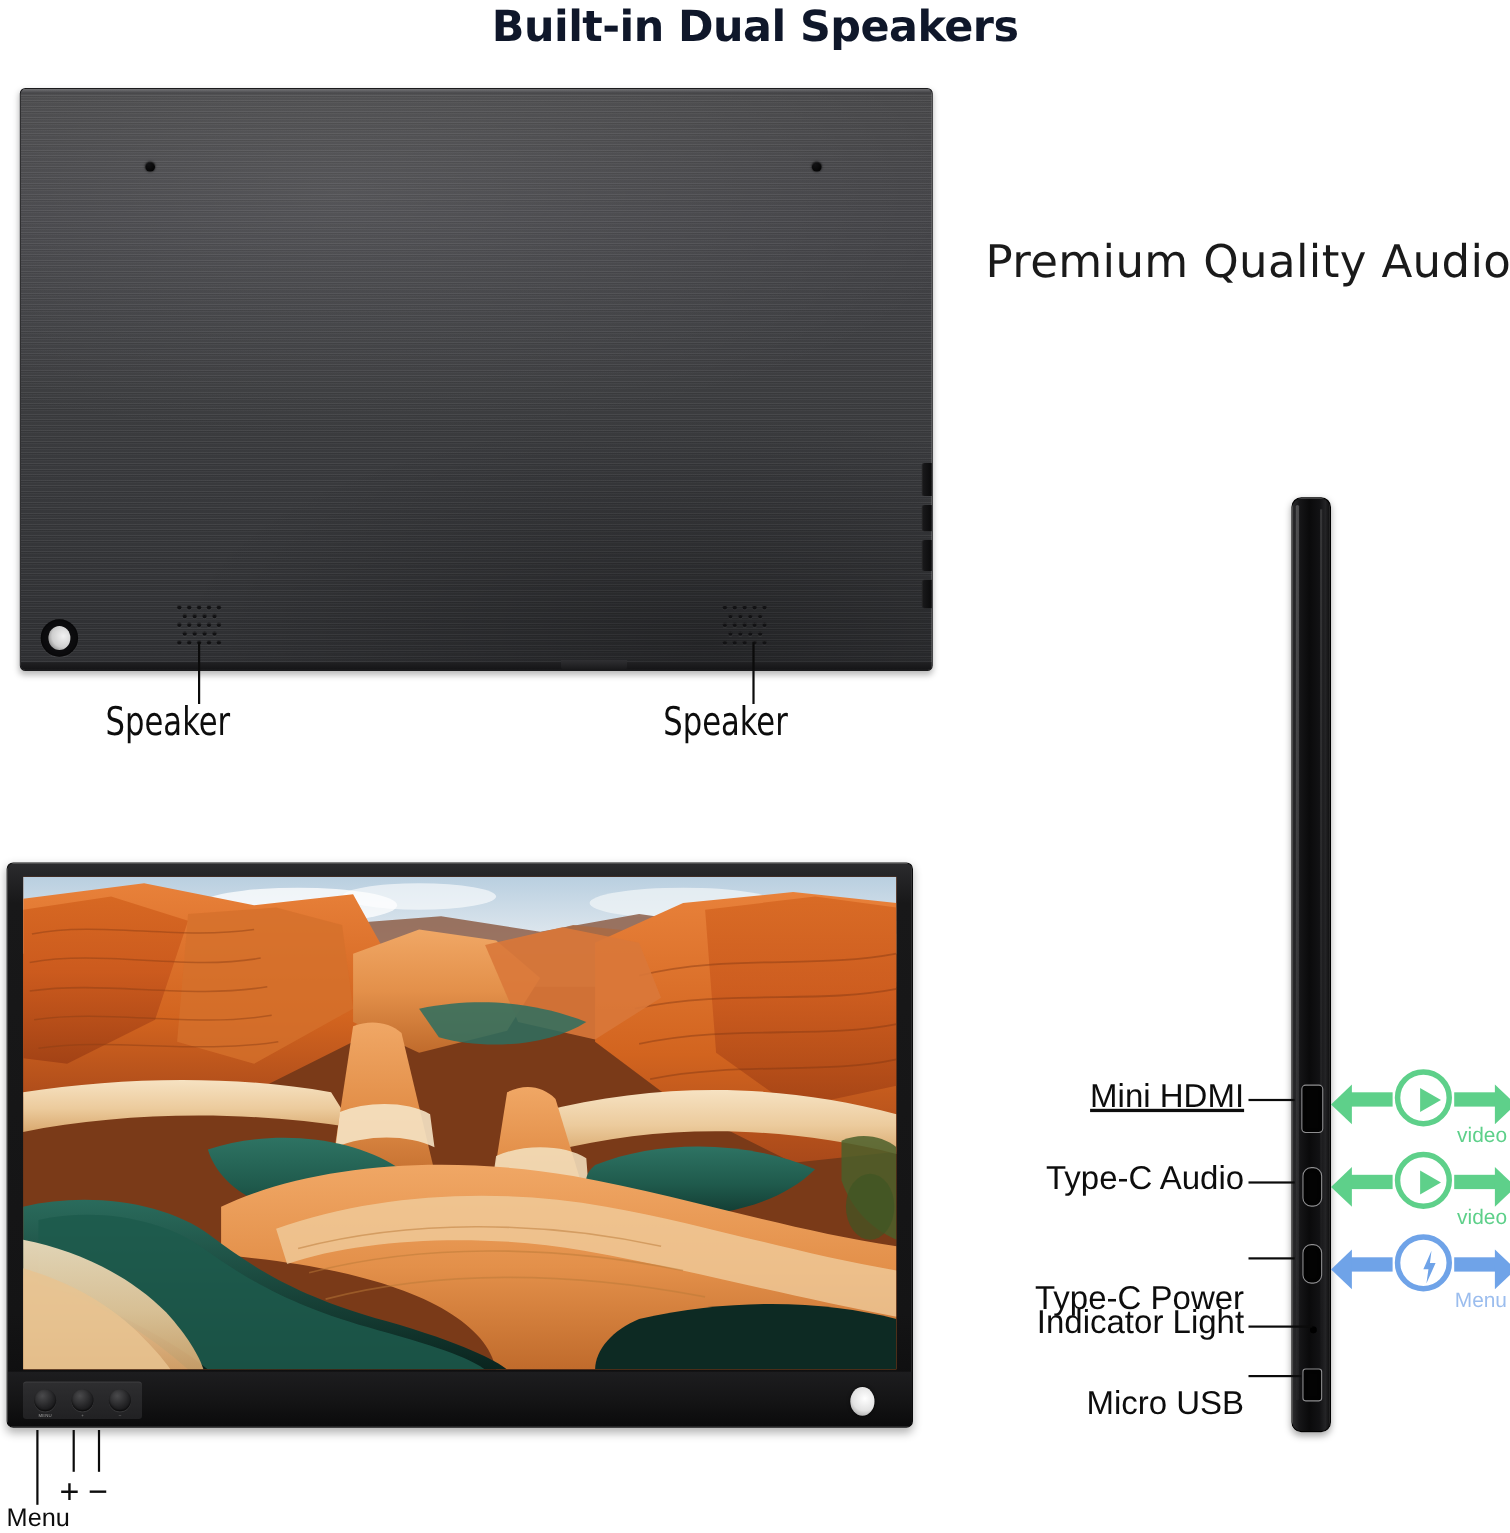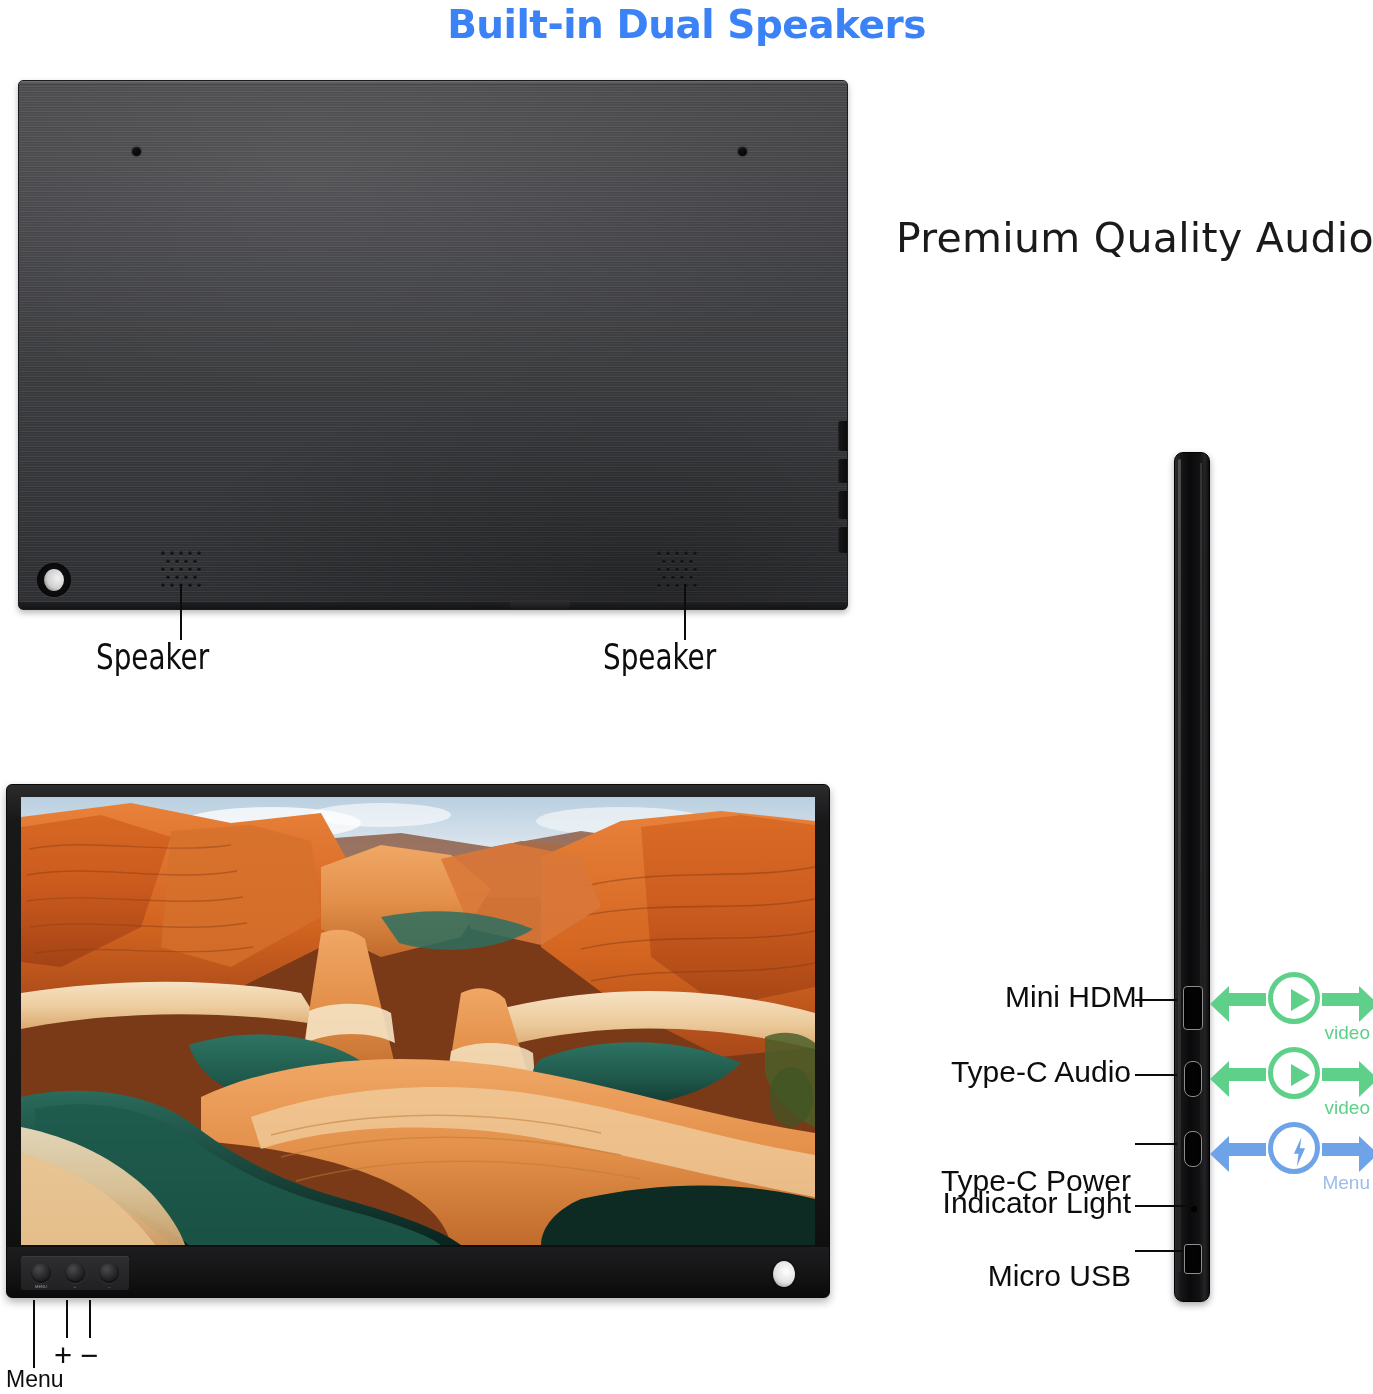--- a/index.html
+++ b/index.html
@@ -7,21 +7,21 @@
     width:1373px;height:1394px;position:relative;
     background:#ffffff;
     font-family:"Liberation Sans", sans-serif;
     overflow:hidden;
   }
   .abs{position:absolute;}
 
   
   #title{
     left:0;top:2px;width:1373px;text-align:center;
-    font-size:39px;font-weight:bold;color:#3b82f6;
+    font-size:39px;font-weight:bold;color:#0f172a;
     letter-spacing:-0.5px;
     font-family:"DejaVu Sans","Liberation Sans",sans-serif;
   }
 
   
   #backpanel{
     left:18px;top:80px;width:828px;height:528px;
     border-radius:5px;
     background:
       repeating-linear-gradient(180deg,
@@ -269,21 +269,21 @@
 
   <div class="port" style="top:791px;width:16px;height:28px;border-radius:3px;left:9px;"></div>
 </div>
 
 <div class="hline abs" style="left:1135px;top:999px;width:42px;"></div>
 <div class="hline abs" style="left:1135px;top:1074px;width:42px;"></div>
 <div class="hline abs" style="left:1135px;top:1143px;width:42px;"></div>
 <div class="hline abs" style="left:1135px;top:1205px;width:58px;"></div>
 <div class="hline abs" style="left:1135px;top:1250px;width:48px;"></div>
 
-<div class="port-label abs" style="right:228px;top:980px;">Mini HDMI</div>
+<div class="port-label abs" style="right:242px;top:980px;text-decoration:underline;">Mini HDMI</div>
 <div class="port-label abs" style="right:242px;top:1055px;">Type-C Audio</div>
 <div class="port-label abs" style="right:242px;top:1164px;">Type-C Power</div>
 <div class="port-label abs" style="right:242px;top:1186px;">Indicator Light</div>
 <div class="port-label abs" style="right:242px;top:1231px;margin-top:28px;">Micro USB</div>
 
 <div class="badge abs" style="left:1218px;top:968px;color:#5ed08a;">
   <div class="bar-l" style="left:8px;width:40px;background:#5ed08a;"></div>
   <div class="arrow-l" style="left:-8px;border-top:18px solid transparent;border-bottom:18px solid transparent;border-right:19px solid #5ed08a;"></div>
   <div class="bar-r" style="right:8px;width:40px;background:#5ed08a;"></div>
   <div class="arrow-r" style="right:-8px;border-top:18px solid transparent;border-bottom:18px solid transparent;border-left:19px solid #5ed08a;"></div>

